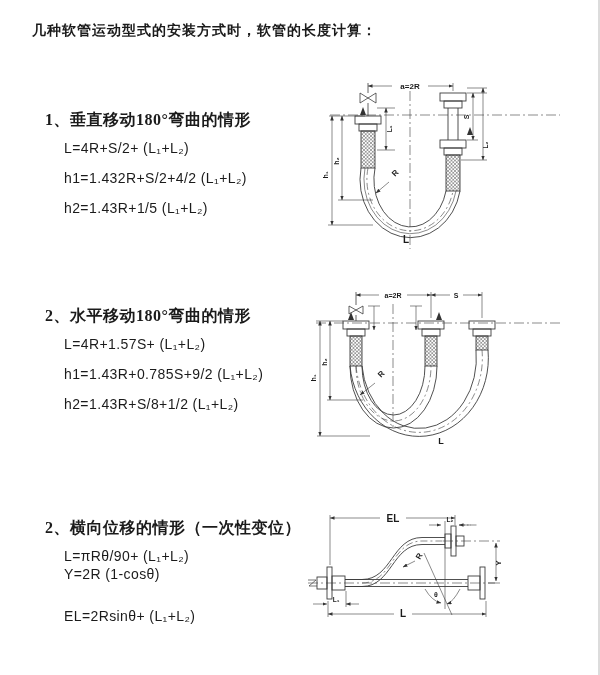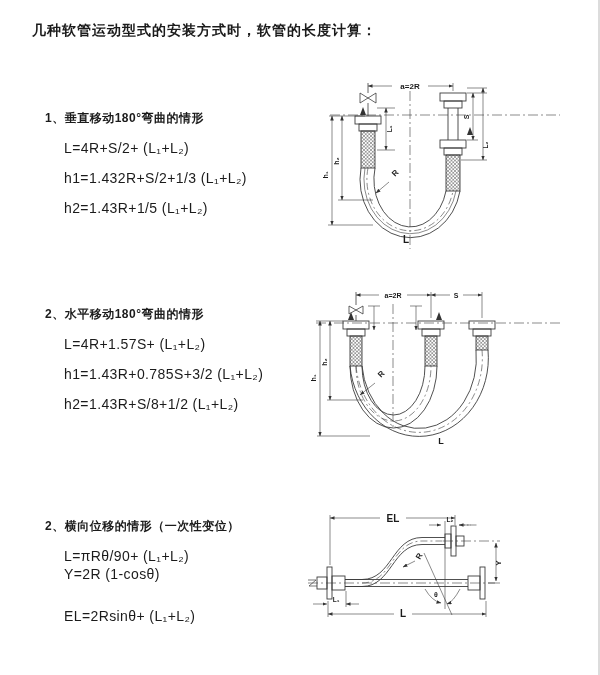--- a/index.html
+++ b/index.html
@@ -4,21 +4,21 @@
 <style>
   html,body{margin:0;padding:0;}
   body{
     width:600px;height:675px;background:#ffffff;position:relative;overflow:hidden;
     font-family:"Liberation Sans","DejaVu Sans",sans-serif;color:#1b1b1b;
   }
   .page-title{
     position:absolute;left:32px;top:22px;font-size:14px;font-weight:bold;letter-spacing:1px;white-space:nowrap;
   }
   .sec-heading{
-    position:absolute;left:45px;font-size:12px;font-weight:bold;letter-spacing:0.5px;white-space:nowrap;
+    position:absolute;left:45px;font-size:16px;font-weight:bold;letter-spacing:0.5px;white-space:nowrap;font-family:Liberation Serif, serif;
   }
   .formula{
     position:absolute;left:64px;font-size:14px;font-weight:normal;letter-spacing:0.4px;white-space:nowrap;
   }
   .diagram{position:absolute;}
   svg text{fill:#1b1b1b;font-family:"Liberation Sans","DejaVu Sans",sans-serif;font-weight:bold;}
   .edge{position:absolute;right:0;top:0;width:2px;height:675px;background:#dcdcdc;}
 </style>
 </head>
 <body>
@@ -33,21 +33,21 @@
     </pattern>
   </defs>
 </svg>
 
 <div class="edge"></div>
 
 <div class="page-title">几种软管运动型式的安装方式时，软管的长度计算：</div>
 
 <div class="sec-heading" style="top:110px">1、垂直移动180°弯曲的情形</div>
 <div class="formula" style="top:140px">L=4R+S/2+ (L₁+L₂)</div>
-<div class="formula" style="top:170px">h1=1.432R+S/2+1/3 (L₁+L₂)</div>
+<div class="formula" style="top:170px">h1=1.432R+S/2+4/2 (L₁+L₂)</div>
 <div class="formula" style="top:200px">h2=1.43R+1/5 (L₁+L₂)</div>
 
 <svg class="diagram" style="left:315px;top:73px" width="275" height="185" viewBox="0 0 275 185">
   <g stroke="#3c3c3c" fill="none">
 
     <line x1="95" y1="18" x2="95" y2="176" stroke-width="0.6" stroke-dasharray="10,3,2,3"></line>
     <line x1="15" y1="42" x2="245" y2="42" stroke-width="0.6" stroke-dasharray="10,3,2,3"></line>
 
     <g stroke-width="0.9">
       <path d="M46,95 A49.5,57 0 0 0 145,118"></path>
@@ -112,21 +112,21 @@
   <text x="24" y="88" text-anchor="middle" font-size="7" transform="rotate(-90 24 88)">h₂</text>
   <text x="77" y="56" text-anchor="middle" font-size="6.5" transform="rotate(-90 77 56)">L₁</text>
   <text x="154" y="44" text-anchor="middle" font-size="7" transform="rotate(-90 154 44)">S</text>
   <text x="173" y="72" text-anchor="middle" font-size="6.5" transform="rotate(-90 173 72)">L₂</text>
   <text x="80" y="104" font-size="8" transform="rotate(-45 80 104)">R</text>
   <text x="91" y="170" text-anchor="middle" font-size="10">L</text>
 </svg>
 
 <div class="sec-heading" style="top:306px">2、水平移动180°弯曲的情形</div>
 <div class="formula" style="top:336px">L=4R+1.57S+ (L₁+L₂)</div>
-<div class="formula" style="top:366px">h1=1.43R+0.785S+3/2 (L₁+L₂)</div>
+<div class="formula" style="top:366px">h1=1.43R+0.785S+9/2 (L₁+L₂)</div>
 <div class="formula" style="top:396px">h2=1.43R+S/8+1/2 (L₁+L₂)</div>
 
 <svg class="diagram" style="left:308px;top:278px" width="292" height="175" viewBox="0 0 292 175">
   <g stroke="#3c3c3c" fill="none">
     <line x1="8" y1="45" x2="255" y2="45" stroke-width="0.6" stroke-dasharray="10,3,2,3"></line>
     <line x1="85" y1="26" x2="85" y2="150" stroke-width="0.6" stroke-dasharray="10,3,2,3"></line>
 
     <g stroke-width="0.9">
       <path d="M42,88 A43.5,62 0 0 0 129,88"></path>
       <path d="M54,88 A31.5,49 0 0 0 117,88"></path>

